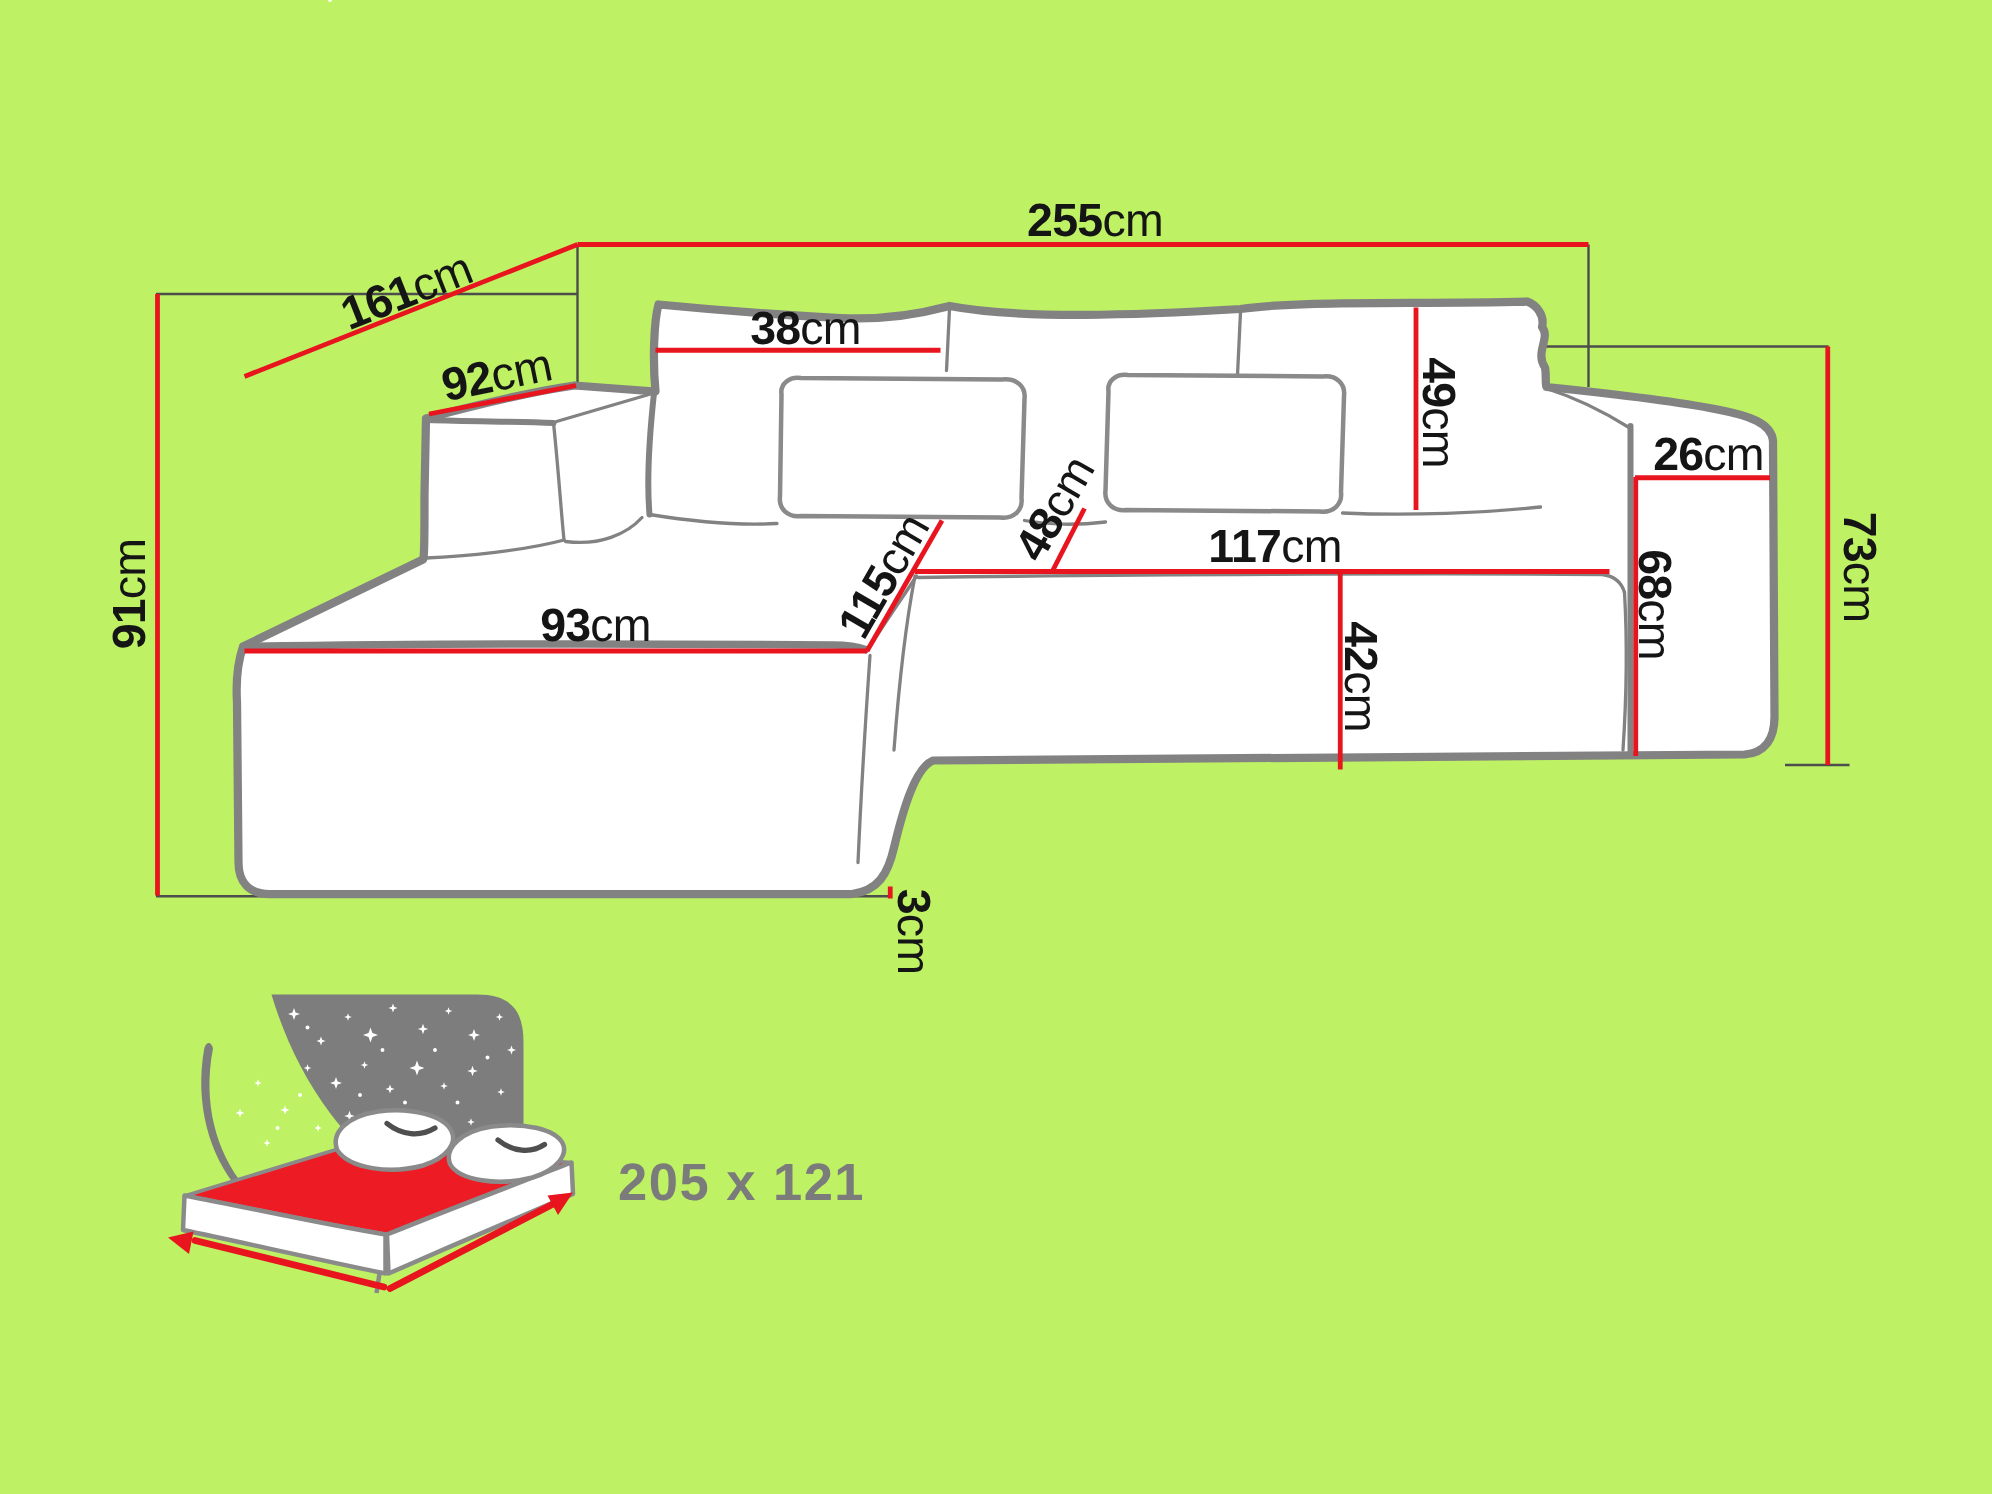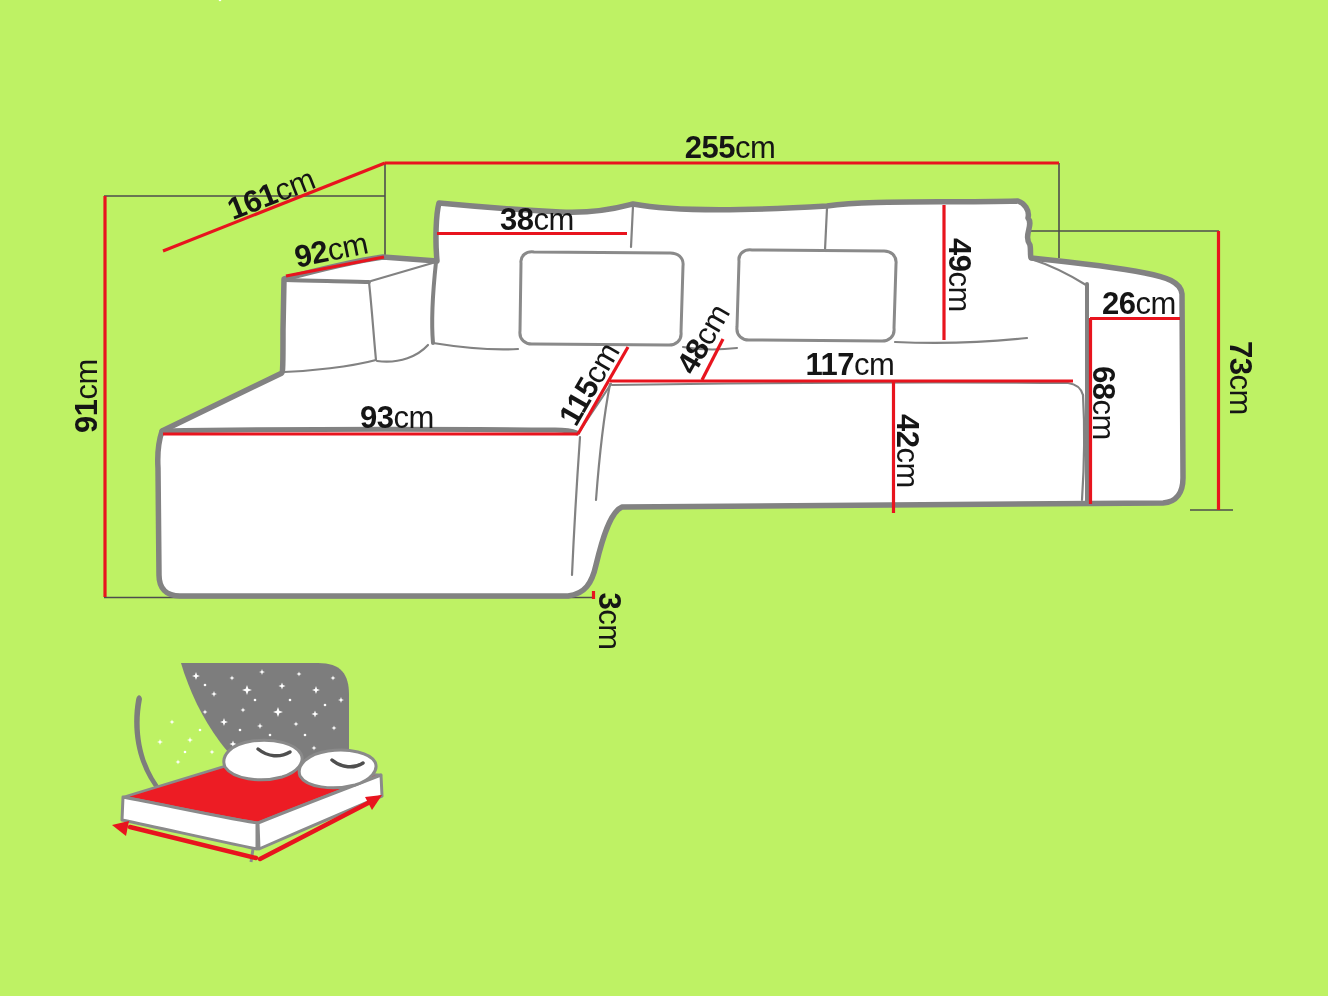--- a/index.html
+++ b/index.html
@@ -220,14 +220,15 @@
   <div class="dim" style="left:589px;top:384px;--rot:-60deg;"><span class="num">115</span><span class="unit">cm</span></div>
 
   <div class="dim" style="left:703px;top:339px;--rot:-60deg;"><span class="num">48</span><span class="unit">cm</span></div>
 
   <div class="dim" style="left:850px;top:364px;"><span class="num">117</span><span class="unit">cm</span></div>
 
   <div class="dim" style="left:907px;top:451px;--rot:90deg;"><span class="num">42</span><span class="unit">cm</span></div>
 
   <div class="dim" style="left:609px;top:621px;--rot:90deg;"><span class="num">3</span><span class="unit">cm</span></div>
 
+  <div class="bed-size" style="left:412px;top:789px;">205 x 121</div>
 
 </div>
 
 </body></html>

